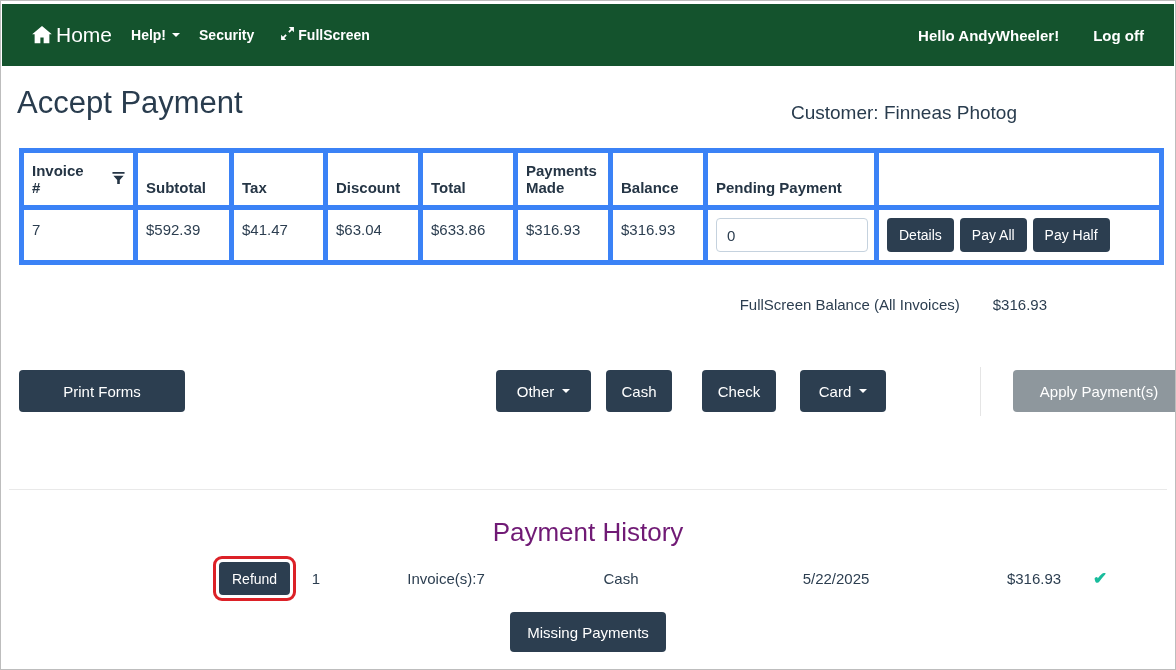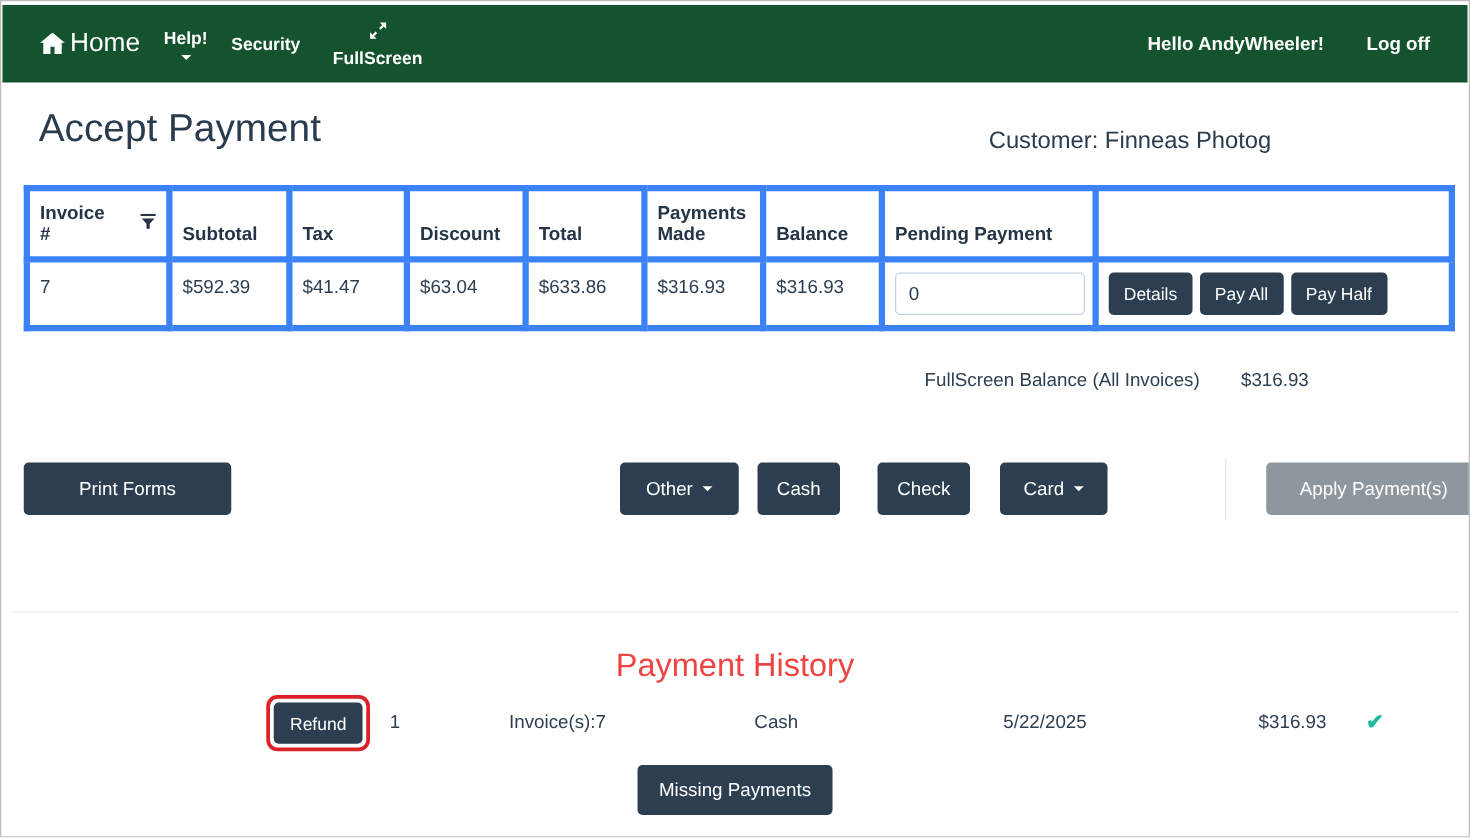--- a/index.html
+++ b/index.html
@@ -9,28 +9,28 @@
     position:relative; width:1176px; height:670px;
     border:1px solid #bdbdbd; background:#fff; overflow:hidden;
   }
   
   .navbar {
     margin:3px 1px 0 1px; height:62px; background:#14532d;
     display:flex; align-items:center; padding:0 30px; color:#fff;
   }
   .brand { display:flex; align-items:center; gap:4px; font-size:21px; color:#fff; cursor:pointer; }
   .brand svg { display:block; }
-  .nav-link { font-size:14px; font-weight:600; color:#fff; margin-left:19px; cursor:pointer; display:flex; align-items:center; gap:6px;flex-direction:column; }
+  .nav-link { font-size:14px; font-weight:600; color:#fff; margin-left:19px; cursor:pointer; display:flex; align-items:center; gap:6px; }
   .nav-link.fullscreen { margin-left:26px; gap:3px; }
   .caret { width:0; height:0; border-left:4px solid transparent; border-right:4px solid transparent; border-top:4px solid #fff; display:inline-block; }
   .nav-right { margin-left:auto; display:flex; align-items:center; gap:34px; }
   .greeting { font-size:15px; font-weight:700; }
   .logoff { font-size:15px; font-weight:600; cursor:pointer; }
   
-  .page-title { margin:19px 0 0 30px; font-size:31px; font-weight:500; color:#293c4e; }
+  .page-title { margin:19px 0 0 16px; font-size:31px; font-weight:500; color:#293c4e; }
   .customer { position:absolute; top:101px; right:158px; font-size:19px; color:#293c4e;text-align:right; }
   
   table.invoices { border-collapse:collapse; margin:27px 0 0 18px; width:1140px; table-layout:fixed; }
   table.invoices th, table.invoices td { border:5px solid #3b82f6; font-size:15px; }
   table.invoices th {
     height:57px; vertical-align:bottom; text-align:left;
     padding:6px 8px 9px 8px; font-weight:700; color:#253545;
   }
   table.invoices td { height:55px; vertical-align:middle; padding:6px 8px; }
   table.invoices td.val { vertical-align:top; padding-top:11px; }
@@ -55,21 +55,21 @@
   .action-row .btn { position:absolute; top:0; height:42px; font-size:15px; }
   .btn-print { left:18px; width:166px; }
   .btn-other { left:495px; width:95px; }
   .btn-cash  { left:605px; width:66px; }
   .btn-check { left:701px; width:74px; }
   .btn-card  { left:799px; width:86px; }
   .v-divider { position:absolute; left:979px; top:-3px; height:49px; width:1px; background:#e5e5e5; }
   .btn-apply { left:1012px; width:172px; background:#8e979d; cursor:default; }
   
   .hr { margin:77px 8px 0 8px; border-top:1px solid #e9e9e9; height:0; }
-  .history-title { margin-top:27px; text-align:center; font-size:26px; font-weight:500; color:#ef4444; }
+  .history-title { margin-top:27px; text-align:center; font-size:26px; font-weight:500; color:#701a75; }
   .history-row { position:relative; height:50px; margin-top:5px; font-size:15px; }
   .history-row .cell { position:absolute; top:50%; transform:translate(-50%,-50%); white-space:nowrap; }
   .refund-wrap {
     position:absolute; left:212px; top:3px;
     border:3px solid #dc2127; border-radius:9px; padding:3px; background:#fff;
   }
   .btn-refund { height:33px; padding:0 13px; font-size:14px; }
   .check-mark { color:#18bc9c; font-size:17px; font-weight:700; }
   .btn-missing { display:flex; margin:9px auto 0 auto; height:40px; padding:0 17px; font-size:15px; }
 </style>

